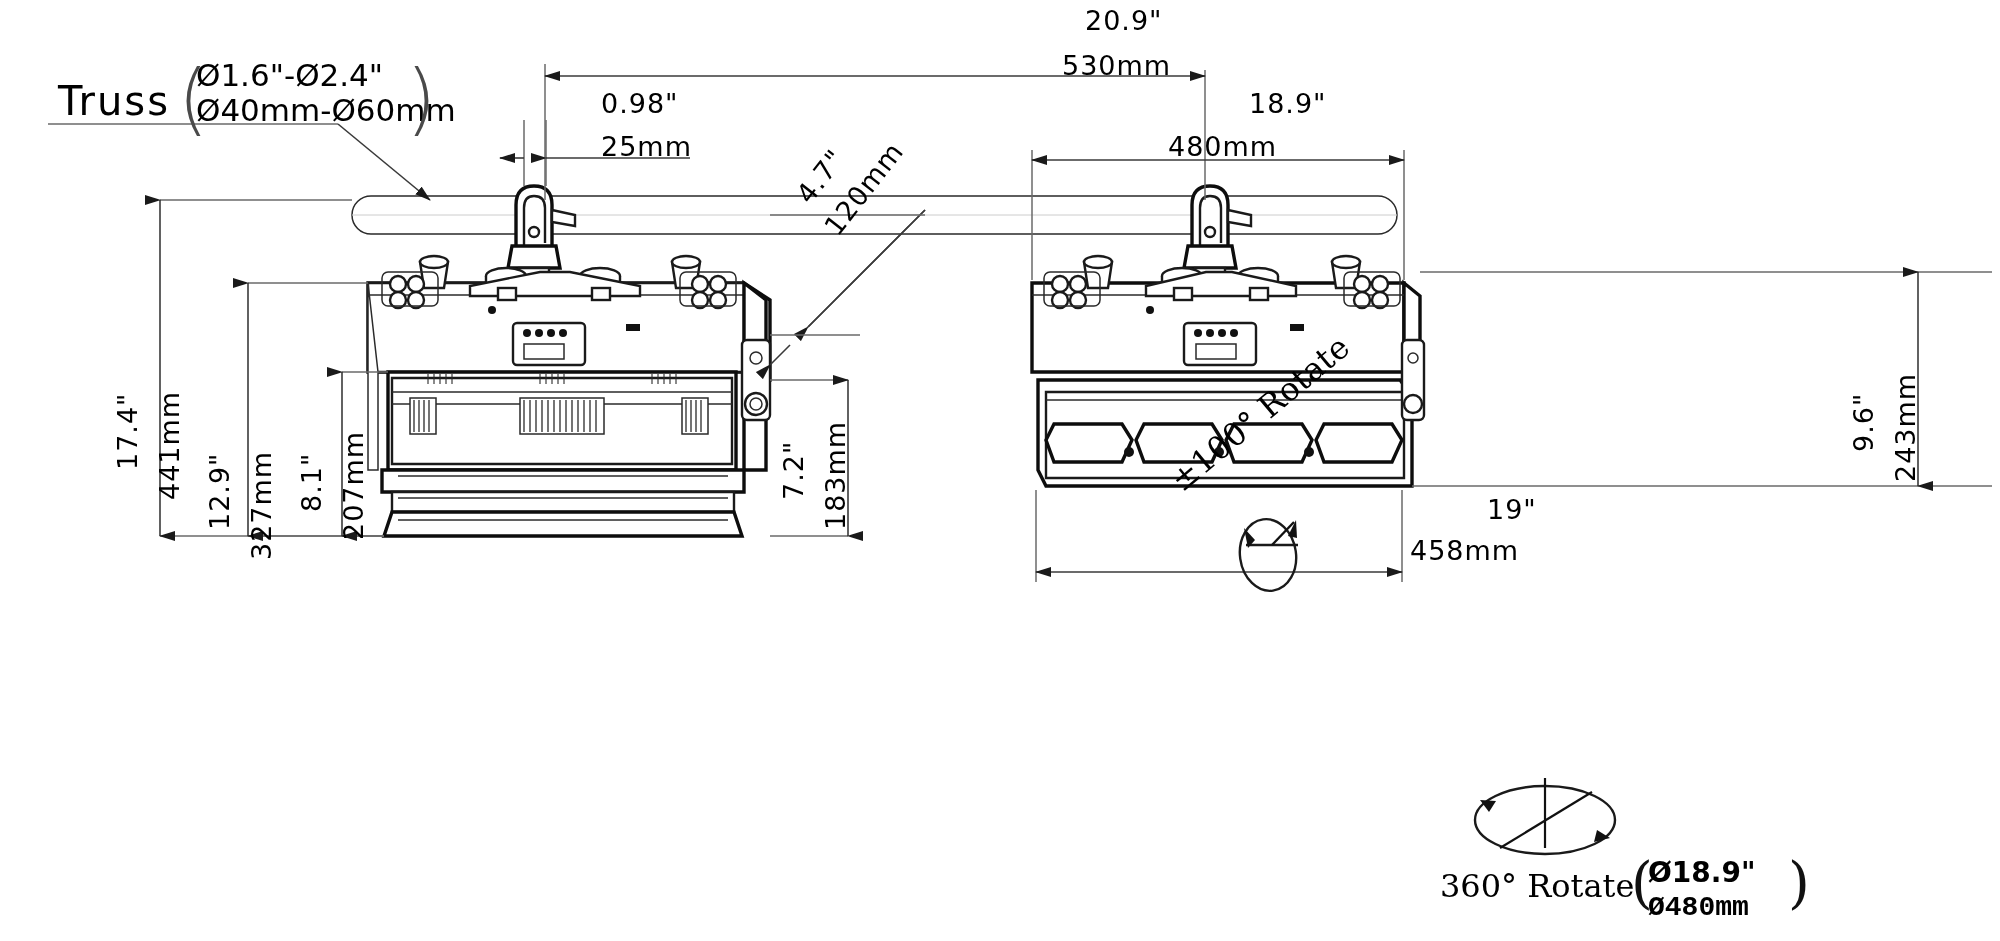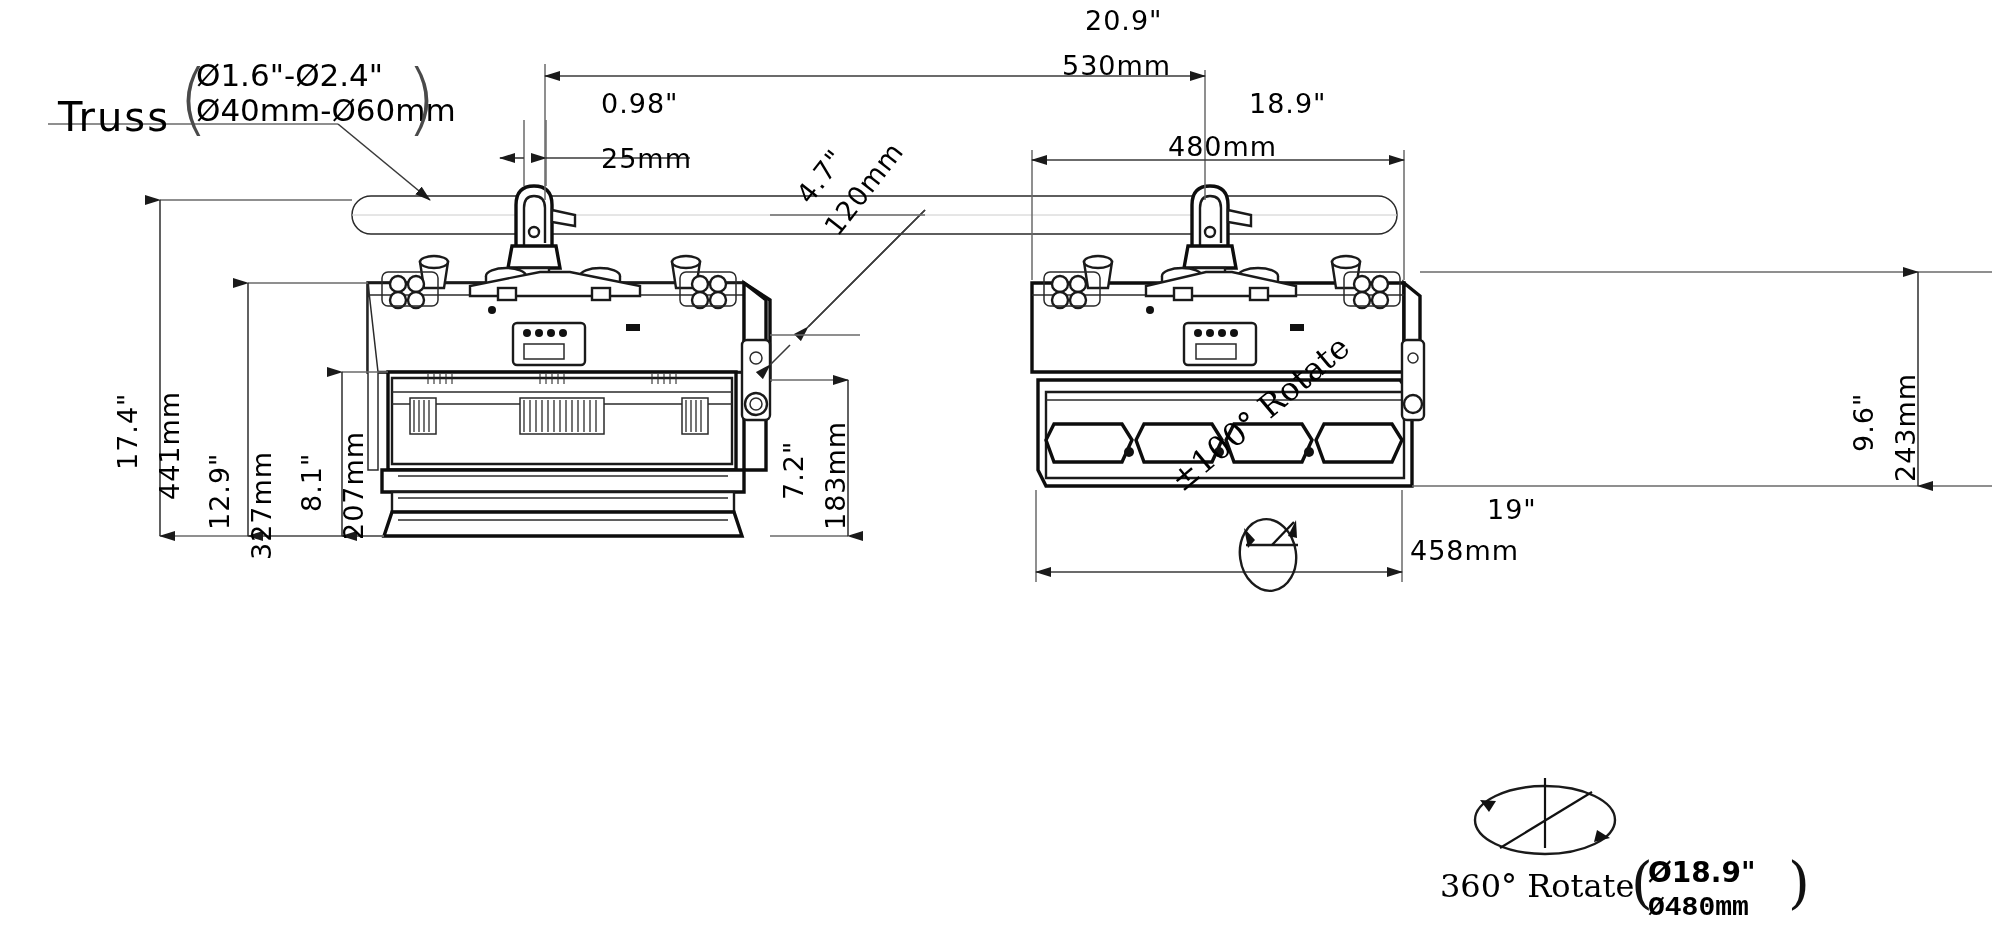--- a/index.html
+++ b/index.html
@@ -329,33 +329,33 @@
   <g>
     <ellipse cx="1545" cy="820" rx="70" ry="34" class="draw-med" fill="none" stroke="#111" stroke-width="2.6"></ellipse>
     <line x1="1545" y1="778" x2="1545" y2="848" stroke="#111" stroke-width="2.2"></line>
     <line x1="1500" y1="848" x2="1592" y2="792" stroke="#111" stroke-width="2.2"></line>
     <path d="M1489 812 L1480 800 L1496 801 z" fill="#111"></path>
     <path d="M1597 830 L1610 838 L1594 842 z" fill="#111"></path>
   </g>
 
 </svg>
 
-<div style="position:absolute;left:58px;top:78px;margin-top:16px;">
+<div style="position:absolute;left:58px;top:78px;">
   <span class="trusstxt">Truss</span>
 </div>
 <div style="position:absolute;left:178px;top:60px;font-size:78px;line-height:78px;color:#4a4a4a;font-family:'DejaVu Sans',sans-serif;font-weight:200;">(</div>
 <div style="position:absolute;left:196px;top:57px;" class="trusssub">Ø1.6"-Ø2.4"</div>
 <div style="position:absolute;left:196px;top:92px;" class="trusssub">Ø40mm-Ø60mm</div>
 <div style="position:absolute;left:406px;top:60px;font-size:78px;line-height:78px;color:#4a4a4a;font-family:'DejaVu Sans',sans-serif;font-weight:200;">)</div>
 
 <div style="position:absolute;left:1085px;top:5px;" class="dimtxt">20.9"</div>
 <div style="position:absolute;left:1062px;top:50px;text-align:right;" class="dimtxt">530mm</div>
 
 <div style="position:absolute;left:601px;top:88px;" class="dimtxt">0.98"</div>
-<div style="position:absolute;left:601px;top:131px;margin-top:12px;" class="dimtxt">25mm</div>
+<div style="position:absolute;left:601px;top:131px;" class="dimtxt">25mm</div>
 
 <div style="position:absolute;left:1249px;top:88px;" class="dimtxt">18.9"</div>
 <div style="position:absolute;left:1168px;top:131px;" class="dimtxt">480mm</div>
 
 <div style="position:absolute;left:790px;top:190px;transform:rotate(-52deg);transform-origin:left top;" class="dimtxt">4.7"</div>
 <div style="position:absolute;left:818px;top:222px;transform:rotate(-52deg);transform-origin:left top;" class="dimtxt">120mm</div>
 
 <div style="position:absolute;left:112px;top:470px;transform:rotate(-90deg);transform-origin:left top;" class="dimtxt">17.4"</div>
 <div style="position:absolute;left:154px;top:500px;transform:rotate(-90deg);transform-origin:left top;" class="dimtxt">441mm</div>
 

